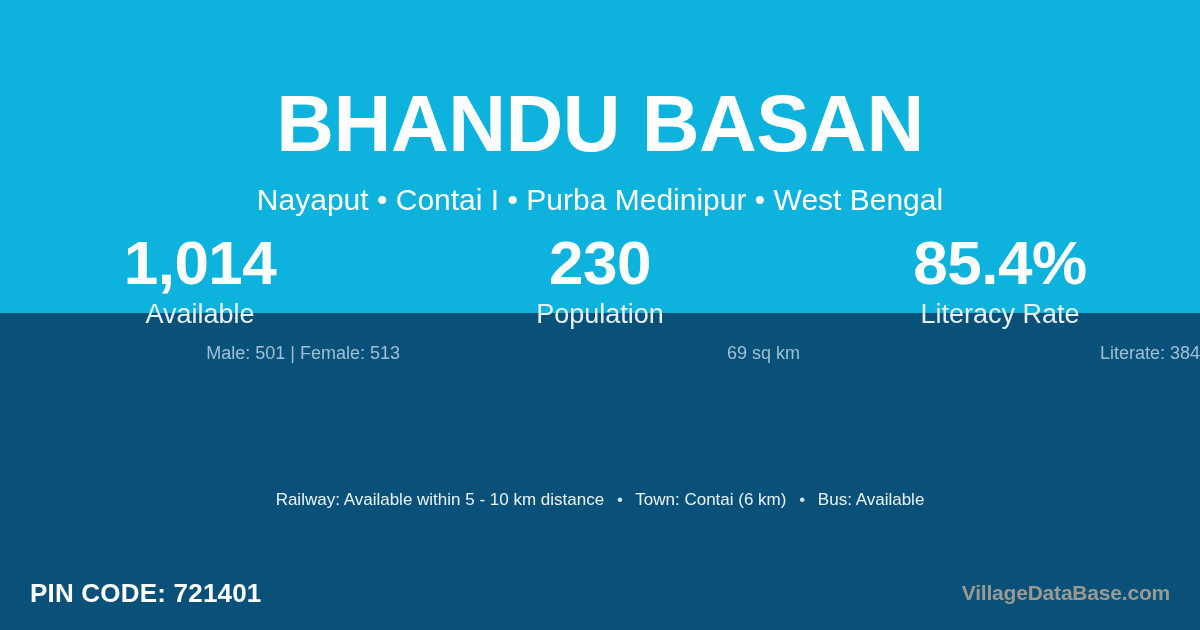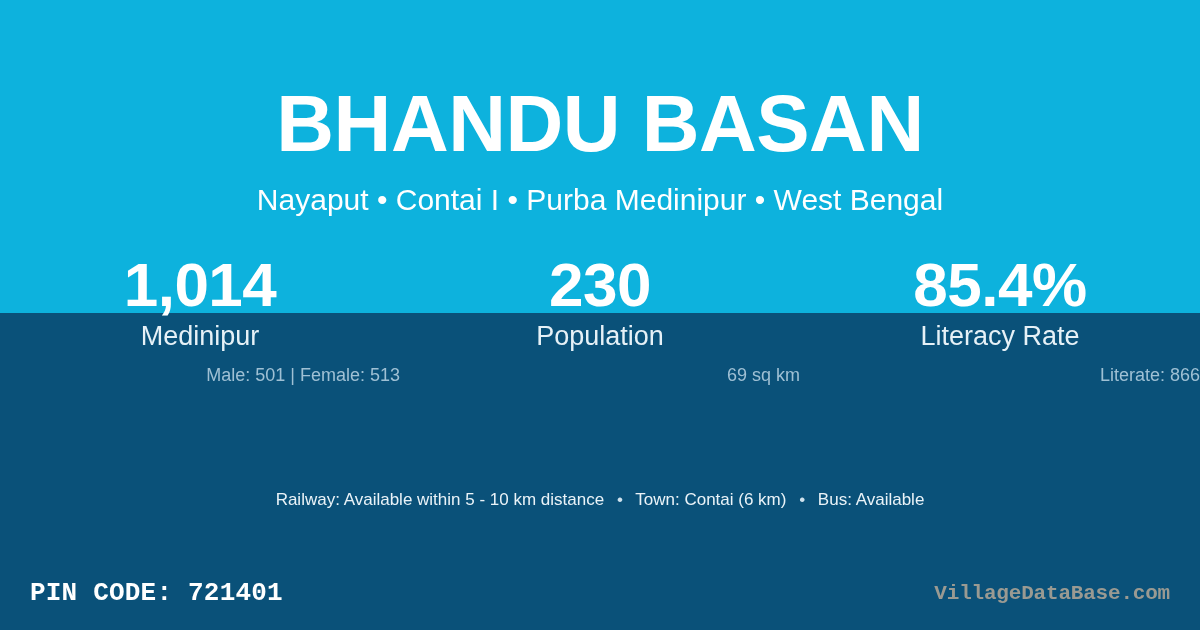--- a/index.html
+++ b/index.html
@@ -57,21 +57,21 @@
     font-size: 30px;
     font-weight: 400;
     line-height: 1.2;
     white-space: nowrap;
   }
 
   
   #stats-row {
     position: absolute;
     left: 0;
-    top: 252px;
+    top: 230px;
     width: 1200px;
     display: flex;
     flex-direction: row;
   }
   .stat-block {
     width: 400px;
     text-align: center;
   }
   .stat-value {
     color: #ffffff;
@@ -122,21 +122,20 @@
     position: absolute;
     left: 0;
     bottom: 0;
     width: 1200px;
     height: 74px;
     display: flex;
     align-items: center;
     justify-content: space-between;
     padding: 0 30px;
     box-sizing: border-box;
-    font-family: Liberation Mono, monospace;
   }
   #pin-code {
     color: #ffffff;
     font-size: 26px;
     font-weight: 700;
     letter-spacing: 0.2px;
     white-space: nowrap;
   }
   #site-brand {
     color: #9a9a92;
@@ -154,34 +153,34 @@
   <div id="hero-band"></div>
 
   <div id="village-subtitle">Nayaput • Contai I • Purba Medinipur • West Bengal</div>
 
   <div id="village-title">BHANDU BASAN</div>
 
   <div id="stats-row">
 
     <div class="stat-block">
       <div class="stat-value">1,014</div>
-      <div class="stat-label">Medinipur</div>
+      <div class="stat-label">Available</div>
       <div class="stat-sub">Male: 501 | Female: 513</div>
     </div>
 
     <div class="stat-block">
       <div class="stat-value">230</div>
       <div class="stat-label">Population</div>
       <div class="stat-sub">69 sq km</div>
     </div>
 
     <div class="stat-block">
       <div class="stat-value">85.4%</div>
       <div class="stat-label">Literacy Rate</div>
-      <div class="stat-sub">Literate: 866</div>
+      <div class="stat-sub">Literate: 384</div>
     </div>
 
   </div>
 
   <div id="amenities-row">
     <span>Railway: Available within 5 - 10 km distance</span>
     <span class="sep">•</span>
     <span>Town: Contai (6 km)</span>
     <span class="sep">•</span>
     <span>Bus: Available</span>

